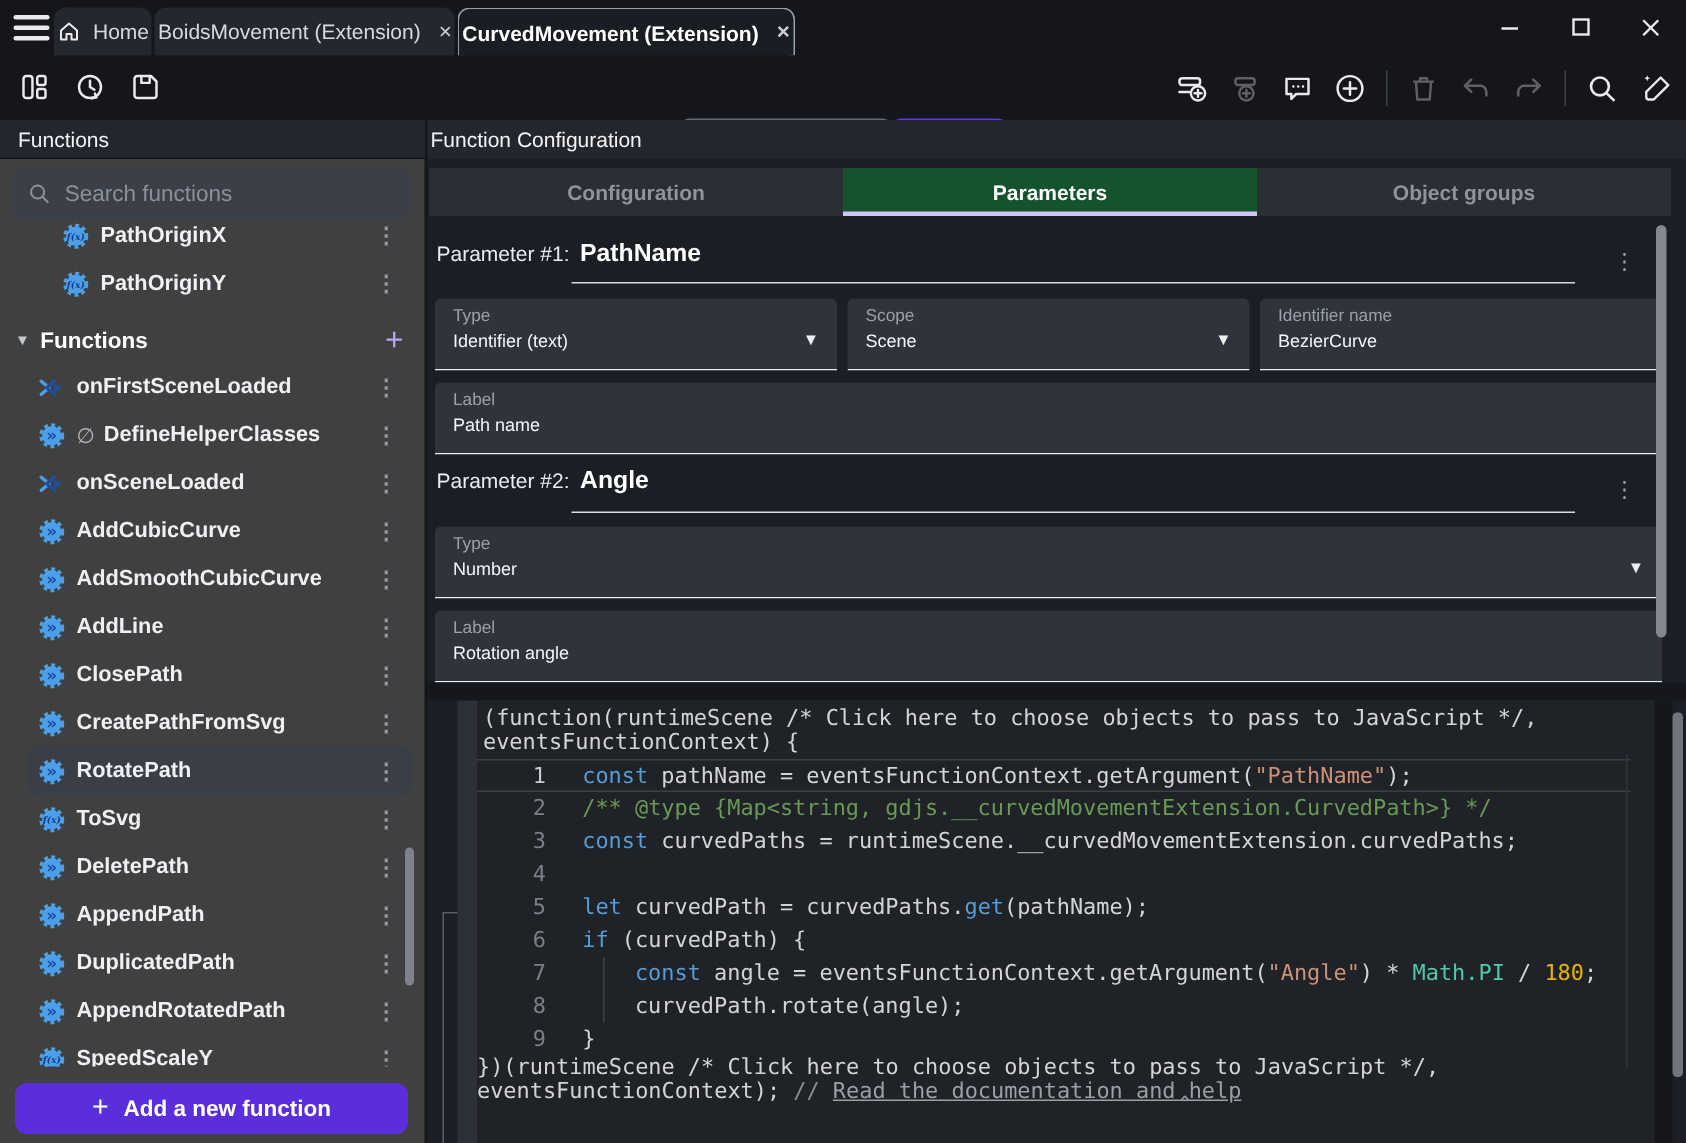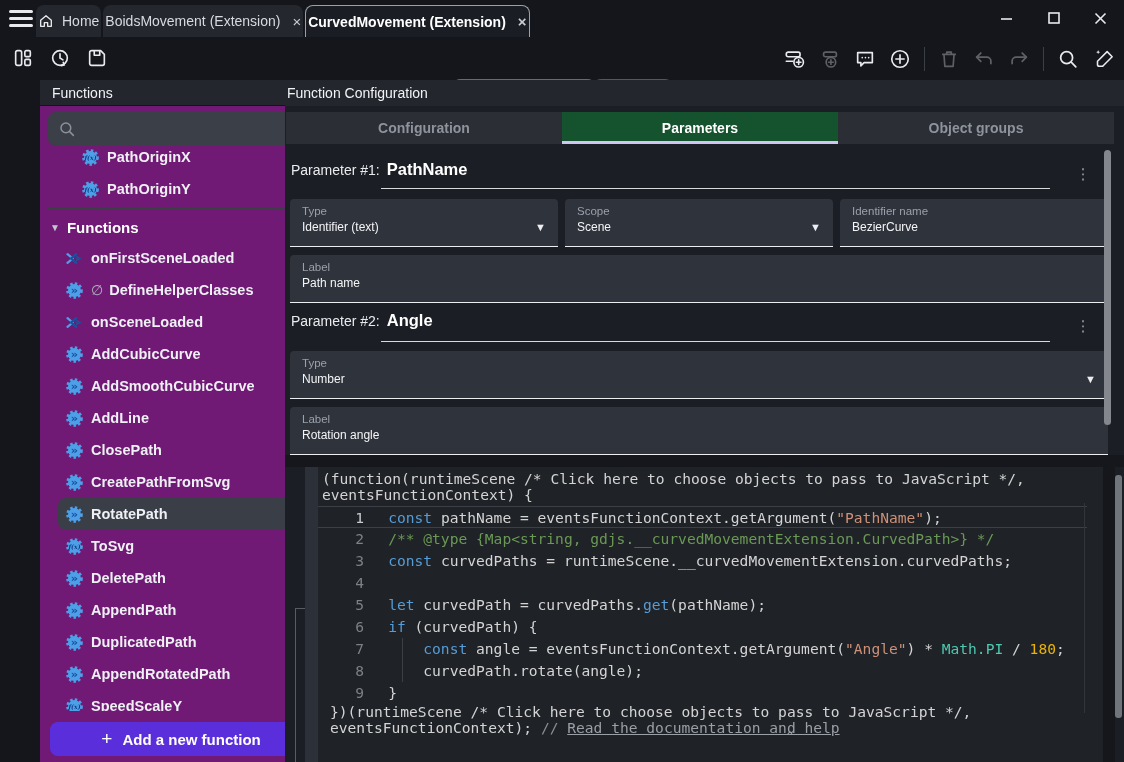--- a/index.html
+++ b/index.html
@@ -24,21 +24,21 @@
   .tb-icon { width:22px; height:22px; cursor:pointer; }
   .tb-icon.disabled { opacity:.35; cursor:default; }
   .btn-preview { position:absolute; left:452px; top:42px; height:33px; display:flex; align-items:center; border:1px solid #666b73; border-radius:8px; color:#fff; cursor:pointer; }
   .btn-preview .pv-main { display:flex; align-items:center; gap:9px; padding:0 14px; font-weight:700; font-size:14px; }
   .btn-preview .pv-split { width:36px; height:100%; border-left:1px solid #666b73; display:flex; align-items:center; justify-content:center; }
   .btn-share { position:absolute; left:593px; top:42px; height:33px; width:80px; border-radius:8px; display:flex; align-items:center; justify-content:center; gap:8px; font-weight:700; font-size:14px; color:#fff; cursor:pointer; }
   .tb-right { position:absolute; right:10px; top:10px; display:flex; gap:13px; align-items:center; }
   .tb-sep { width:1px; height:24px; background:#3a3e45; }
 
   
-  .sidebar { position:absolute; left:0; top:80px; width:283px; bottom:0; background:#701a75;margin-left:40px; }
+  .sidebar { position:absolute; left:0; top:80px; width:283px; bottom:0; background:#404040; }
   .side-header { height:26px; background:#23262d; border-bottom:1px solid #121418; display:flex; align-items:center; padding-left:12px; font-size:14px; color:#f1f3f6; }
   .searchbox { position:absolute; left:8px; top:32px; right:9px; height:34px; background:#3b3f47; border-radius:8px; display:flex; align-items:center; padding:0 10px; gap:9px; }
   .searchbox input { background:transparent; border:none; outline:none; color:#e8eaee; font-size:15px; width:100%; font-family:"Liberation Sans",sans-serif; }
   .searchbox input::placeholder { color:#8b919b; }
   .fn-list { position:absolute; left:0; top:66px; right:0; height:565px; overflow:hidden; }
   .fn-list-inner { margin-top:-5px; }
   .fn-row { height:32px; margin:0 8px 0 18px; display:flex; align-items:center; border-radius:8px; font-size:14.5px; font-weight:600; color:#eef0f4; cursor:pointer; position:relative; }
   .fn-row.lvl1 { padding-left:6px; }
   .fn-row.lvl2 { padding-left:22px; }
   .fn-row.selected { background:#3a3e47; }
@@ -82,21 +82,21 @@
   .editor { position:absolute; left:33px; right:21px; top:0; bottom:0; background:#1f2227; font-family:"DejaVu Sans Mono", monospace; font-size:14.6px; color:#d4d4d4; cursor:text; }
   .ed-header { padding:4px 0 0 4px; }
   .ed-header .hline, .ed-footer .hline { height:16px; line-height:16px; white-space:pre; }
   .ed-lines { position:absolute; left:0; right:0; top:39px; }
   .code-line { position:relative; height:22px; line-height:22px; white-space:pre; }
   .code-line .ln { position:absolute; left:0; width:46px; text-align:right; color:#7c8188; }
   .code-line.active .ln { color:#c8ccd2; }
   .code-line .lc { position:absolute; left:35px; }
   .code-line.active { border-top:1px solid #3c4046; border-bottom:1px solid #3c4046; margin-right:16px; }
   .indent-guide { position:absolute; left:84px; top:171px; height:44px; width:1px; background:#3c4046; }
-  .ed-footer { position:absolute; left:0; right:0; top:237px; padding-left:12px; }
+  .ed-footer { position:absolute; left:0; right:0; top:237px; padding-left:0; }
   .ed-caret { position:absolute; left:468px; top:262px; color:#9aa0a8; font-size:13px; }
   .overview-line { position:absolute; right:18px; top:36px; height:210px; width:1px; background:#32363c; }
   .code-track { position:absolute; left:818px; width:12px; top:0; bottom:0; background:#15171b; }
   .code-scroll { position:absolute; left:830px; width:7px; top:8px; height:243px; background:#70747b; border-radius:3px; }
 
   .tok-kw { color:#569CD6; }
   .tok-str { color:#CE9178; }
   .tok-com { color:#6A9955; }
   .tok-typ { color:#4EC9B0; }
   .tok-num { color:#eab308; }
@@ -238,20 +238,21 @@
     </div>
   </div>
 
   <div class="sidebar">
     <div class="side-header">Functions</div>
     <div class="searchbox">
       <svg class="icon" width="18" height="18" viewBox="0 0 24 24" fill="none" stroke="#8b919b" stroke-width="2" stroke-linecap="round">
           <circle cx="10.5" cy="10.5" r="6.5"></circle>
           <line x1="15.5" y1="15.5" x2="20.5" y2="20.5"></line>
         </svg>
+      <input type="text" placeholder="Search functions" style="">
     </div>
     <div class="fn-list">
         <div class="fn-list-inner" id="fn-list-inner">
           <div class="fn-row lvl2">
             <svg class="fn-icon" viewBox="0 0 24 24">
               <circle cx="12" cy="12" r="7.4" fill="#4DA0E8" stroke="#4DA0E8" stroke-width="4.2" stroke-dasharray="2.6 2.3"></circle>
               <text x="12" y="14.6" text-anchor="middle" font-size="7" font-style="italic" font-weight="bold" fill="#113D85" font-family="DejaVu Serif, serif">f(x)</text>
             </svg>
             <span>PathOriginX</span>
             <span class="kebab">⋮</span>

